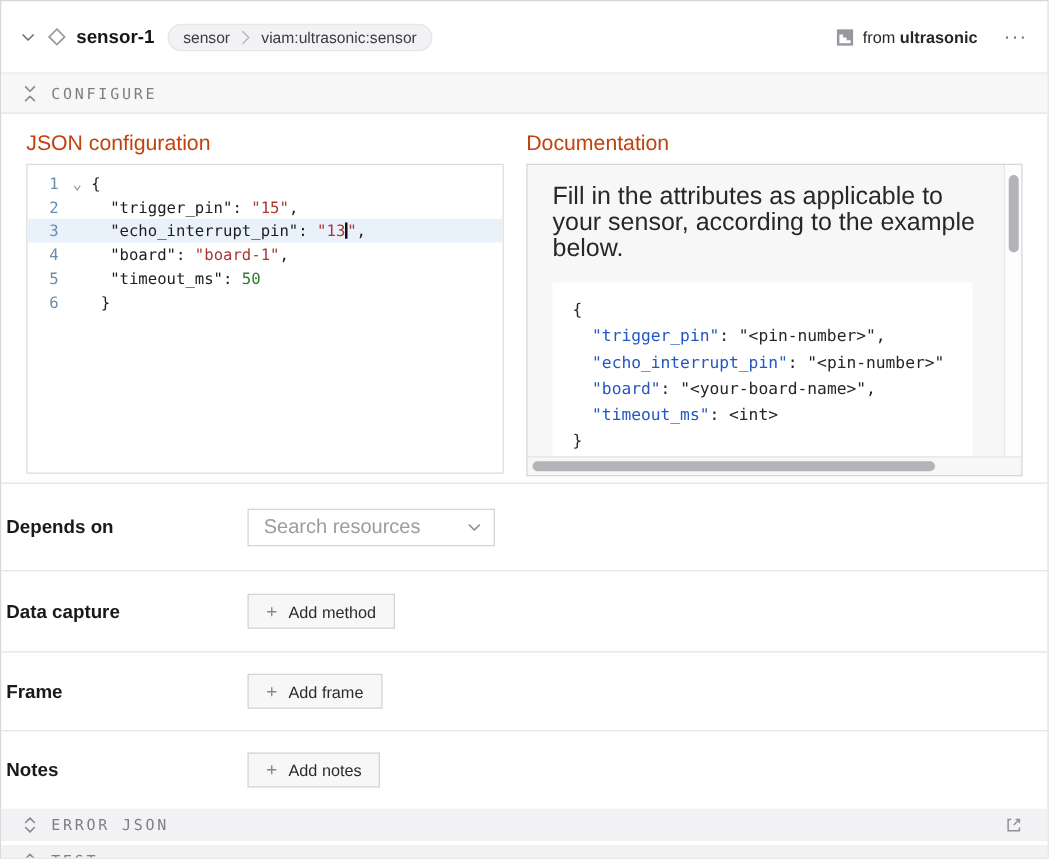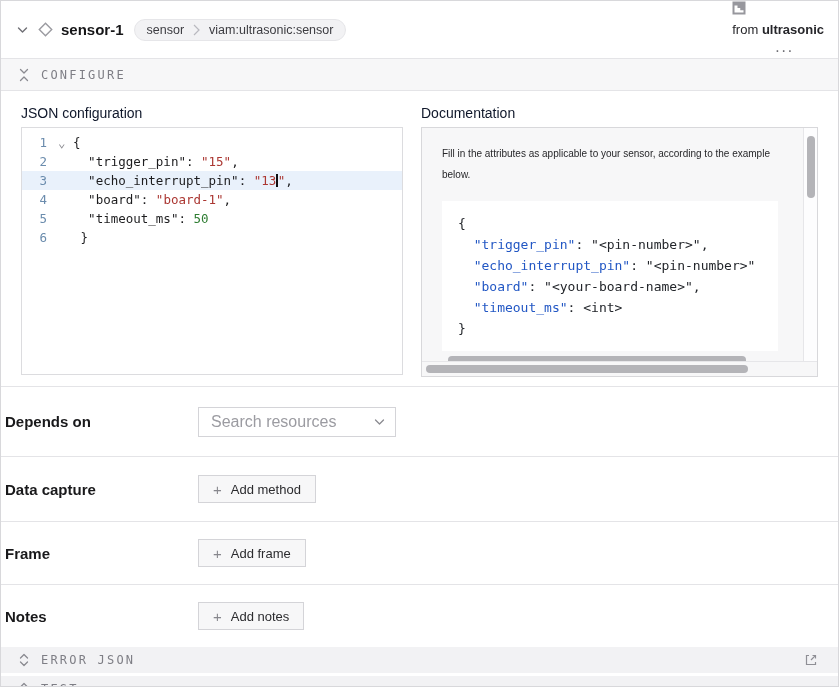--- a/index.html
+++ b/index.html
@@ -6,54 +6,54 @@
   html,body { background:#fff; }
   body { width:839px; height:687px; font-family:"Liberation Sans",sans-serif; color:#1c1c1e; }
   .card { width:839px; height:687px; border:1px solid #d8d8db; background:#fff; display:flex; flex-direction:column; overflow:hidden; }
 
   
   .hdr { height:58px; flex:none; border-bottom:1px solid #e4e4e7; display:flex; align-items:center; padding:0 14px 0 14px; }
   .icon-btn { background:none; border:none; cursor:pointer; display:flex; align-items:center; justify-content:center; padding:2px; }
   .hdr-diamond { margin:0 8px 0 8px; display:flex; }
   .hdr-title { font-size:15px; font-weight:700; color:#161618; margin-right:10px; }
   .pill { display:flex; align-items:center; gap:9px; background:#f2f2f4; border:1px solid #e6e6e9; border-radius:999px; height:22px; padding:0 12px; font-size:12.5px; color:#3c3c41; }
-  .hdr-right { margin-left:auto; display:flex; gap:7px; font-size:13px; color:#26262a;flex-direction:column; }
+  .hdr-right { margin-left:auto; display:flex; align-items:center; gap:7px; font-size:13px; color:#26262a; }
   .mod-bold { font-weight:700; }
   .dots { font-size:16px; color:#6f6f75; letter-spacing:1px; margin-left:12px; line-height:10px; }
 
   
   .secbar { flex:none; background:#f7f7f8; display:flex; align-items:center; gap:11px; padding:0 17px;
             font-family:"DejaVu Sans Mono",monospace; font-size:12px; letter-spacing:2.2px; color:#7e7e85; }
   .secbar.configure { height:32px; border-bottom:1px solid #e4e4e7; }
   .secbar.small { height:26px; background:#f2f2f4; }
   .gap { height:3px; flex:none; background:#fff; }
 
   
   .main { height:295px; flex:none; padding:14px 20px 0 20px; display:flex; gap:18px; }
-  .col-label { font-size:14px; color:#0f172a; }
+  .col-label { font-size:17px; color:#c2410c; }
 
   
   .editor-box { width:382px; height:248px; margin-top:6px; border:1px solid #dcdcdf; background:#fff;
                 padding-top:5px; font-family:"DejaVu Sans Mono",monospace; font-size:12.5px; line-height:19px; overflow:hidden; cursor:text; }
   .cm-row { display:flex; }
   .cm-row.active { background:#e9f1fb; }
   .cm-gutter { width:36px; flex:none; text-align:right; padding-right:11px; color:#6b8cad; }
   .cm-line { white-space:pre; color:#1d1d1f; }
   .tok-pln { color:#1d1d1f; }
   .tok-key { color:#1d1d1f; }
   .tok-str { color:#ab3732; }
   .tok-num { color:#2e7d32;margin-top:40px; }
   .tok-fold { color:#8c8c92; }
   .cursor { display:inline-block; width:1.5px; height:13px; background:#101012; vertical-align:-2px; }
 
   
   .doc-col { flex:1; }
   .doc-box { height:250px; margin-top:6px; border:1px solid #d8d8db; background:#f7f7f8; position:relative; overflow:hidden; }
   .doc-inner { position:absolute; top:0; left:0; right:14px; bottom:15px; padding:15px 6px 0 20px; overflow:hidden; }
-  .doc-p { font-size:10px; line-height:21px; color:#27272a; max-width:354px; }
+  .doc-p { font-size:20px; line-height:21px; color:#27272a; max-width:354px; }
   .doc-code { margin-top:16px; background:#ffffff; width:336px; padding:12px 16px; font-family:"DejaVu Sans Mono",monospace;
               font-size:13px; line-height:21px; white-space:pre; overflow:hidden; }
   .tok-dpln { color:#23262b; }
   .tok-dkey { color:#2257c4; }
   .vtrack { position:absolute; top:0; right:0; bottom:15px; width:14px; background:#fdfdfe; border-left:1px solid #e6e6e9; }
   .vthumb { position:absolute; top:8px; left:3px; width:8px; height:62px; background:#b4b4b8; border-radius:4px; }
   .doc-hline { position:absolute; left:0; right:0; bottom:14px; border-top:1px solid #e6e6e9; }
   .hthumb-code { width:298px; height:8px; background:#b4b4b8; border-radius:4px; margin:5px 0 0 6px; }
   .hthumb-outer { position:absolute; left:4px; bottom:3px; width:322px; height:8px; background:#b4b4b8; border-radius:4px; }
 

